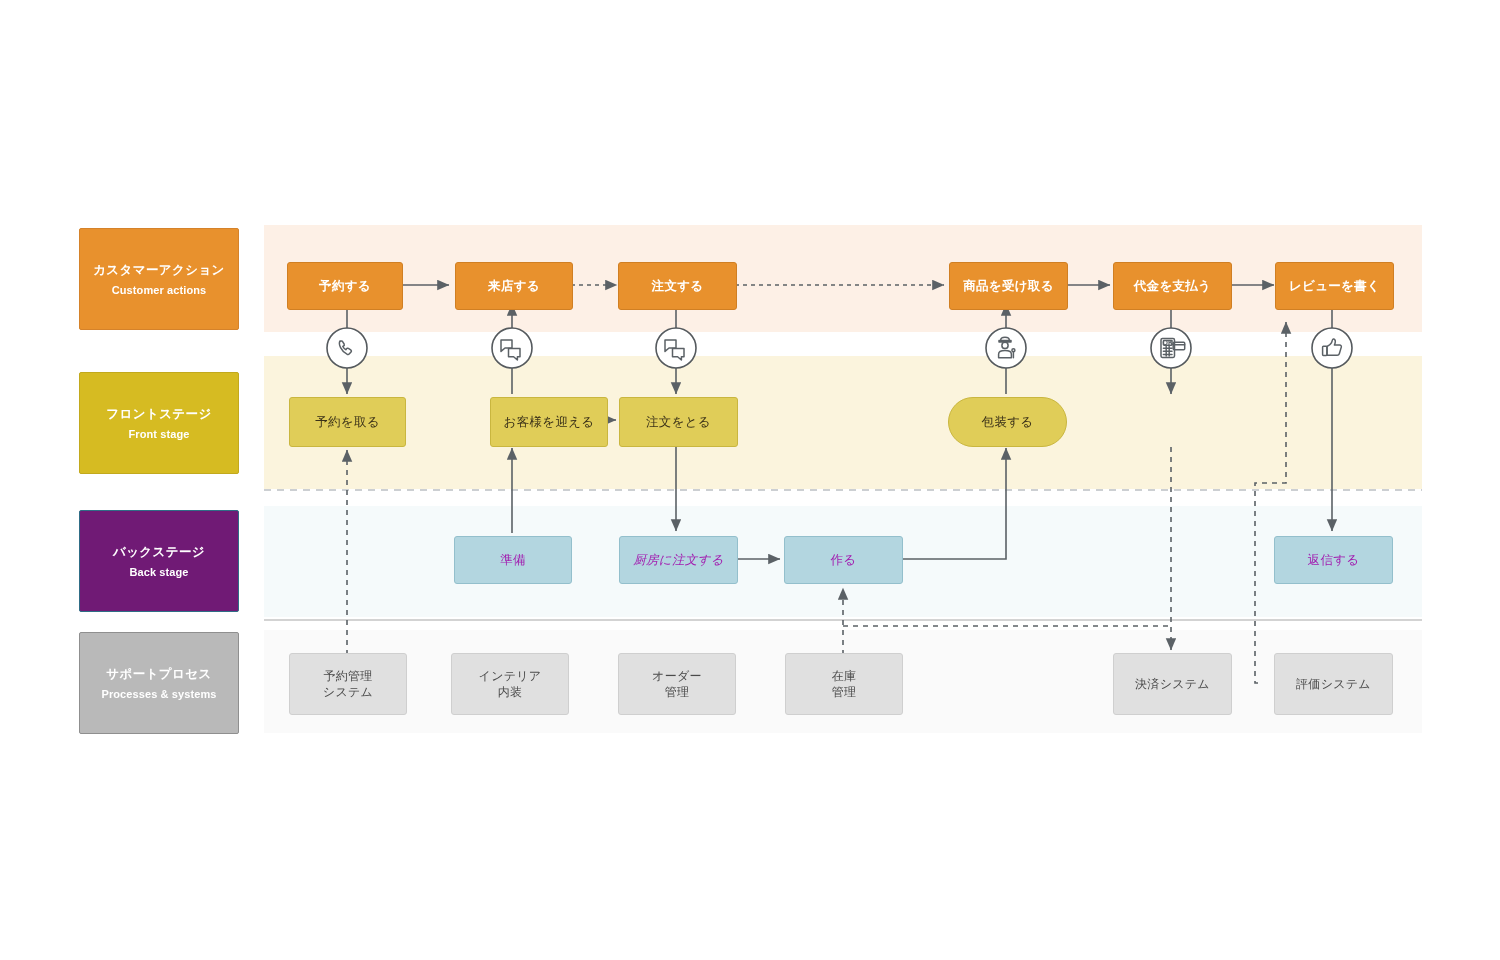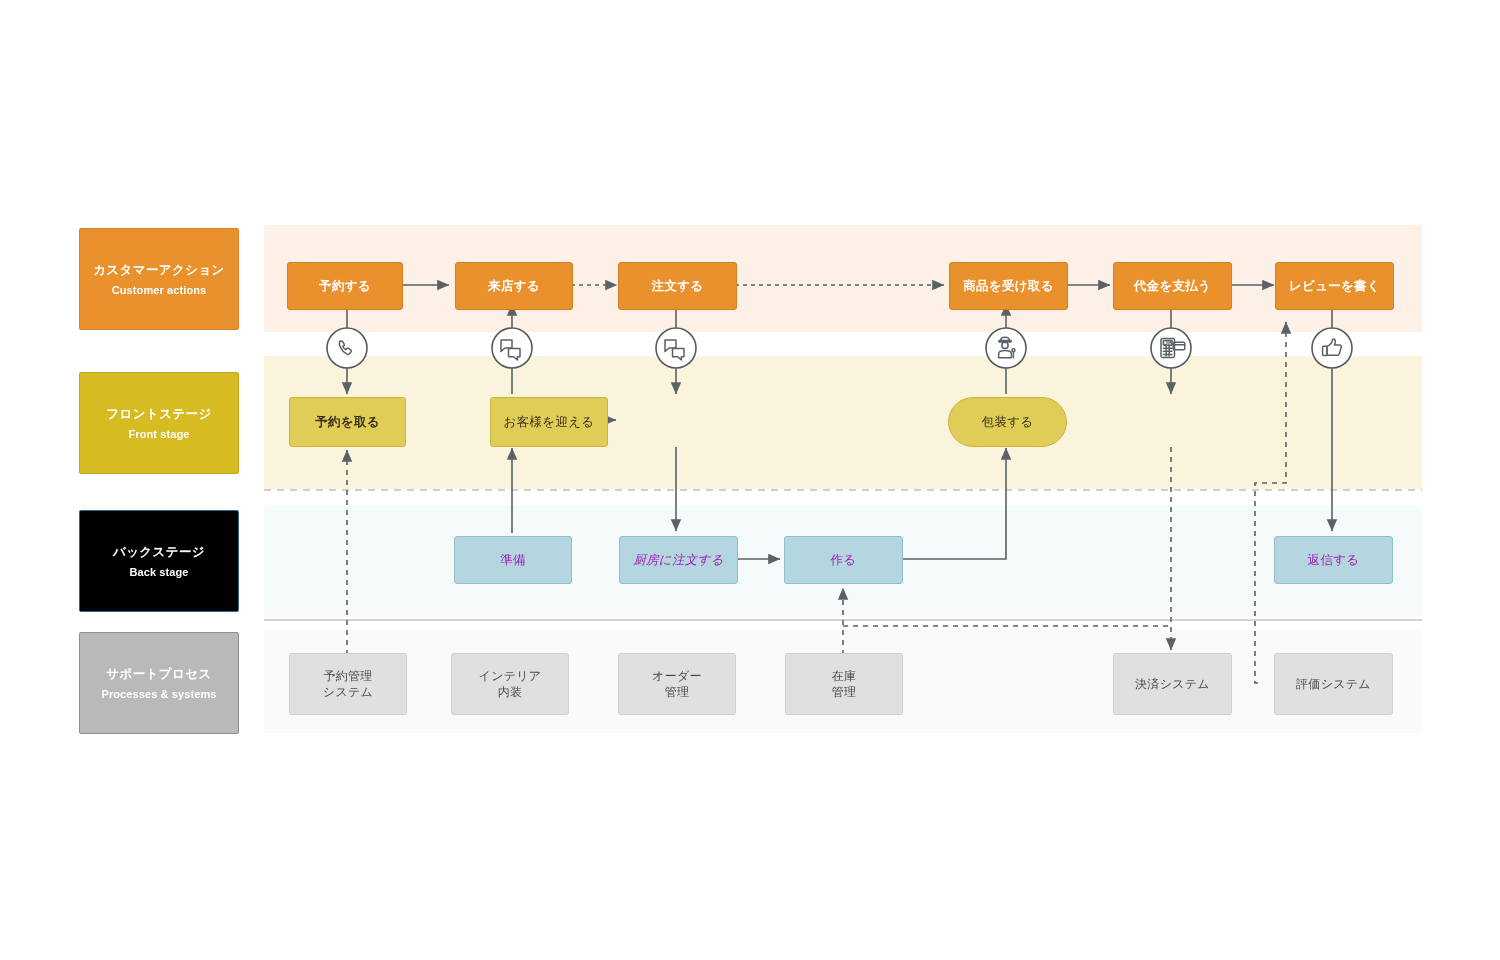--- a/index.html
+++ b/index.html
@@ -23,21 +23,21 @@
     position:absolute;left:79px;width:158px;
     border-radius:2px;
     display:flex;flex-direction:column;align-items:center;justify-content:center;
     color:#ffffff;text-align:center;
     box-shadow:0 0 0 0 transparent;
   }
   .legend .jp{font-size:12.5px;font-weight:700;letter-spacing:.4px;line-height:1.3;}
   .legend .en{font-size:11px;font-weight:700;margin-top:5px;letter-spacing:.1px;}
   .legend-customer{top:228px;height:100px;background:#e8912d;border:1px solid #d5822a;}
   .legend-front{top:372px;height:100px;background:#d6bb22;border:1px solid #c2a91d;}
-  .legend-back{top:510px;height:100px;background:#000000;border:1px solid #2f6d86;}
+  .legend-back{top:510px;height:100px;background:#701a75;border:1px solid #2f6d86;}
   .legend-support{top:632px;height:100px;background:#b9b9b9;border:1px solid #8f8f8f;}
 
   
   .node{
     position:absolute;border-radius:3px;
     display:flex;align-items:center;justify-content:center;text-align:center;
     line-height:1.35;
   }
   .node.customer{
     background:#e8912d;border:1px solid #d07f23;color:#ffffff;
@@ -220,22 +220,23 @@
     </g>
   </svg>
 
   <div class="node customer" style="left:287px;top:262px;width:114px;height:46px;">予約する</div>
   <div class="node customer" style="left:455px;top:262px;width:116px;height:46px;">来店する</div>
   <div class="node customer" style="left:618px;top:262px;width:117px;height:46px;">注文する</div>
   <div class="node customer" style="left:949px;top:262px;width:117px;height:46px;">商品を受け取る</div>
   <div class="node customer" style="left:1113px;top:262px;width:117px;height:46px;">代金を支払う</div>
   <div class="node customer" style="left:1275px;top:262px;width:117px;height:46px;">レビューを書く</div>
 
-  <div class="node front" style="left:289px;top:397px;width:115px;height:48px;font-weight:bold;">予約を取る</div>
+  <div class="node front" style="left:289px;top:397px;width:115px;height:48px;">予約を取る</div>
   <div class="node front" style="left:454px;top:397px;width:116px;height:48px;margin-left:36px;">お客様を迎える</div>
+  <div class="node front" style="left:619px;top:397px;width:117px;height:48px;">注文をとる</div>
   <div class="node front" style="left:948px;top:397px;width:117px;height:48px;border-radius:25px;">包装する</div>
 
   <div class="node back" style="left:454px;top:536px;width:116px;height:46px;">準備</div>
   <div class="node back" style="left:619px;top:536px;width:117px;height:46px;font-style:italic;">厨房に注文する</div>
   <div class="node back" style="left:784px;top:536px;width:117px;height:46px;">作る</div>
   <div class="node back" style="left:1274px;top:536px;width:117px;height:46px;">返信する</div>
 
   <div class="node support" style="left:289px;top:653px;width:116px;height:60px;flex-direction:column;">
     <span>予約管理</span>
     <span>システム</span>

